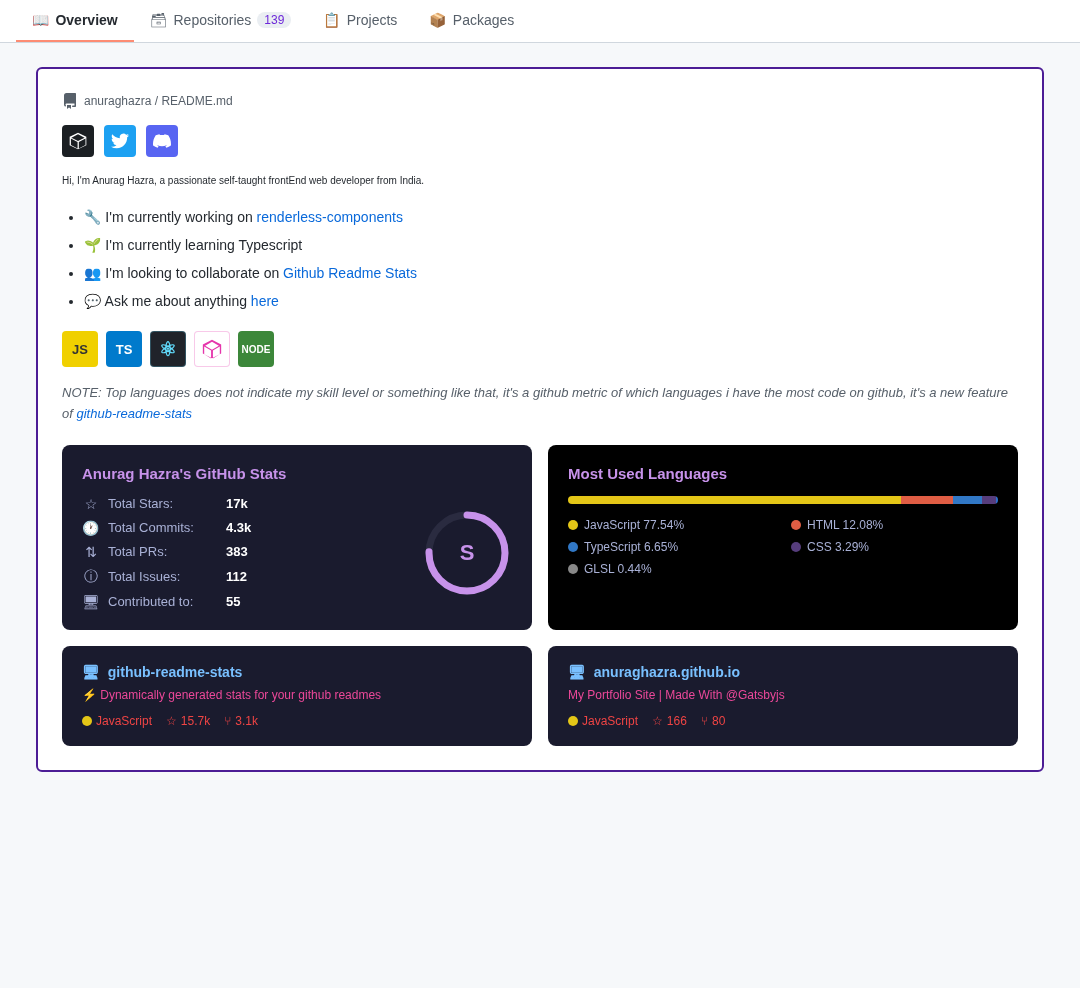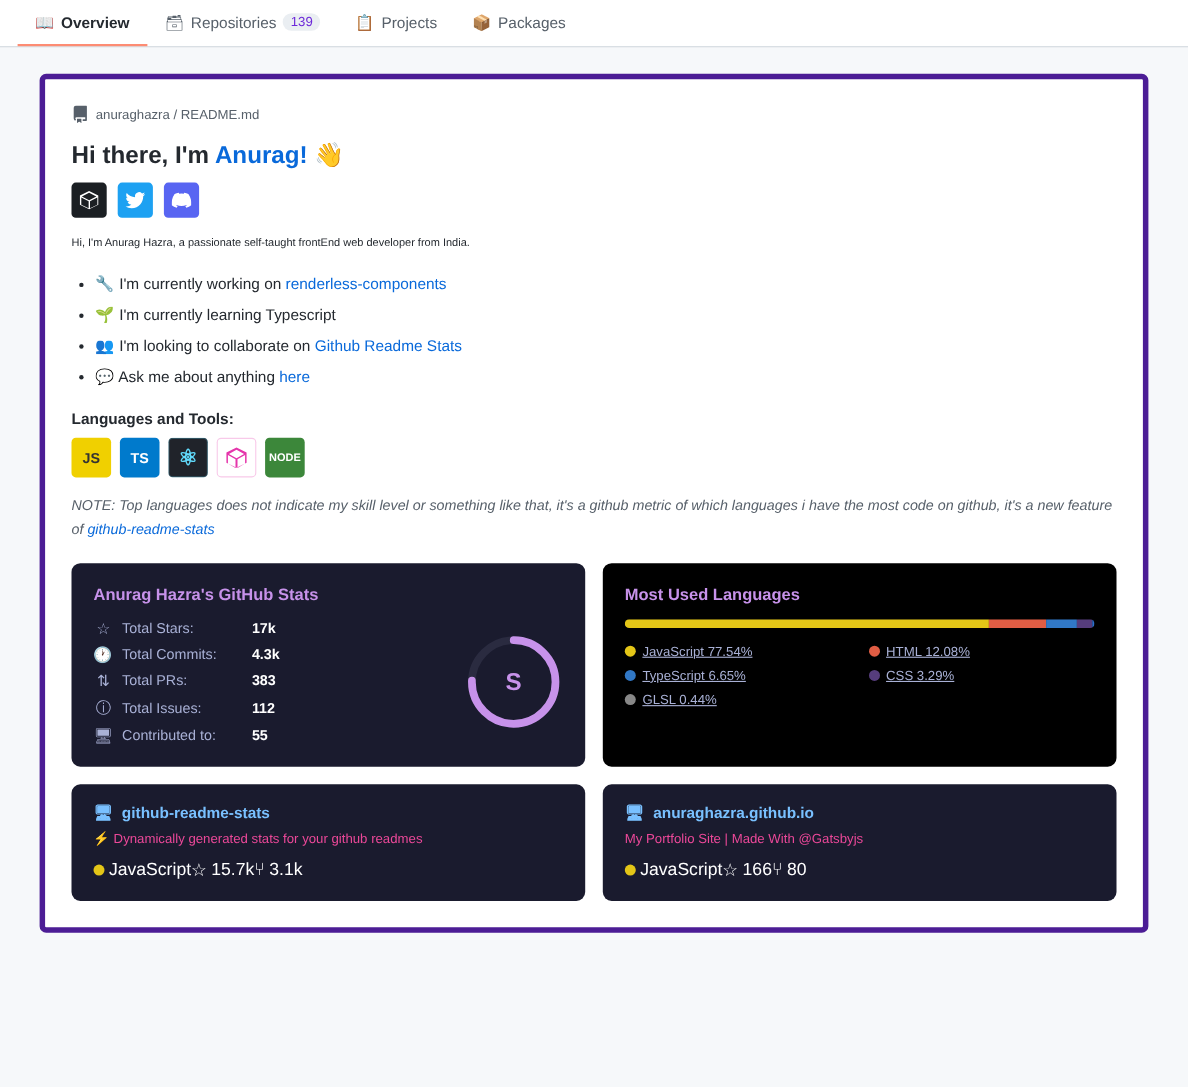--- a/index.html
+++ b/index.html
@@ -41,21 +41,21 @@
       font-size: 12px;
       color: #6d28d9;
     }
     .page-container {
       max-width: 1040px;
       margin: 24px auto;
       padding: 0 16px;
     }
     .readme-card {
       background: #fff;
-      border: 5px solid #4c1d95;
+      border: 2px solid #4c1d95;
       border-radius: 6px;
       padding: 24px;
     }
     .readme-header {
       display: flex;
       align-items: center;
       gap: 6px;
       color: #57606a;
       font-size: 12px;
       margin-bottom: 16px;
@@ -219,21 +219,20 @@
       display: grid;
       grid-template-columns: 1fr 1fr;
       gap: 8px 16px;
     }
     .lang-item {
       display: flex;
       align-items: center;
       gap: 6px;
       font-size: 12px;
       color: #a9b1d6;
-      text-decoration: underline;
     }
     .lang-dot {
       width: 10px;
       height: 10px;
       border-radius: 50%;
       flex-shrink: 0;
     }
     .repo-cards-grid {
       display: grid;
       grid-template-columns: 1fr 1fr;
@@ -259,22 +258,23 @@
     .repo-card-desc {
       font-size: 12px;
       color: #ec4899;
       display: flex;
       align-items: center;
       gap: 6px;
     }
     .repo-meta {
       display: flex;
       align-items: center;
-      font-size: 16px;
-      color: #ffffff;
+      gap: 14px;
+      font-size: 12px;
+      color: #ef4444;
       margin-top: 4px;
     }
     .repo-meta-item {
       display: flex;
       align-items: center;
       gap: 4px;
     }
     .lang-dot-sm {
       width: 10px;
       height: 10px;
@@ -308,23 +308,20 @@
   <div class="readme-card">
 
     <div class="readme-header">
       <svg class="repo-icon" viewBox="0 0 16 16" fill="#57606a">
         <path d="M2 2.5A2.5 2.5 0 014.5 0h8.75a.75.75 0 01.75.75v12.5a.75.75 0 01-.75.75h-2.5a.75.75 0 110-1.5h1.75v-2h-8a1 1 0 00-.714 1.7.75.75 0 01-1.072 1.05A2.495 2.495 0 012 11.5v-9zm10.5-1V9h-8c-.356 0-.694.074-1 .208V2.5a1 1 0 011-1h8zM5 12.25v3.25a.25.25 0 00.4.2l1.45-1.087a.25.25 0 01.3 0L8.6 15.7a.25.25 0 00.4-.2v-3.25a.25.25 0 00-.25-.25h-3.5a.25.25 0 00-.25.25z"></path>
       </svg>
       <span>anuraghazra / README.md</span>
     </div>
 
     <div class="readme-body">
-      <h1>
-        <span>Hi there, I'm </span><span class="name-link">Anurag!</span> <span>👋</span>
-      </h1>
 
       <div class="social-icons">
         <div class="social-icon" style="background:#1b1f23;color:#fff;font-size:18px;">
           <svg width="20" height="20" viewBox="0 0 24 24" fill="white">
               <path d="M2 7l10-5 10 5v10l-10 5L2 17V7zm10-3.09L4.09 8 12 12l7.91-4L12 3.91zM3.5 9.09v7.77l8 4V13.1l-8-4.01zm9.5 11.77l8-4V9.09l-8 4.01v7.76z"></path>
             </svg>
         </div>
         <div class="social-icon" style="background:#1da1f2;color:#fff;">
           <svg width="18" height="18" viewBox="0 0 24 24" fill="white">
               <path d="M23.953 4.57a10 10 0 01-2.825.775 4.958 4.958 0 002.163-2.723c-.951.555-2.005.959-3.127 1.184a4.92 4.92 0 00-8.384 4.482C7.69 8.095 4.067 6.13 1.64 3.162a4.822 4.822 0 00-.666 2.475c0 1.71.87 3.213 2.188 4.096a4.904 4.904 0 01-2.228-.616v.06a4.923 4.923 0 003.946 4.827 4.996 4.996 0 01-2.212.085 4.936 4.936 0 004.604 3.417 9.867 9.867 0 01-6.102 2.105c-.39 0-.779-.023-1.17-.067a13.995 13.995 0 007.557 2.209c9.053 0 13.998-7.496 13.998-13.985 0-.21 0-.42-.015-.63A9.935 9.935 0 0024 4.59z"></path>
@@ -339,21 +336,20 @@
 
       <p class="intro-text">Hi, I'm Anurag Hazra, a passionate self-taught frontEnd web developer from India.</p>
 
       <ul class="bullet-list">
         <li>🔧 I'm currently working on <a class="link-blue" href="#">renderless-components</a></li>
         <li>🌱 I'm currently learning Typescript</li>
         <li>👥 I'm looking to collaborate on <a class="link-blue" href="#">Github Readme Stats</a></li>
         <li>💬 Ask me about anything <a class="link-blue" href="#">here</a></li>
       </ul>
 
-      <p class="section-title">Languages and Tools:</p>
 
       <div class="tech-icons">
         <div class="tech-badge" style="background:#f0d000;color:#333;font-size:13px;font-weight:900;">JS</div>
         <div class="tech-badge" style="background:#007acc;color:#fff;font-size:13px;font-weight:900;">TS</div>
         <div class="tech-badge" style="background:#20232a;color:#61dafb;font-size:20px;border:1px solid #61dafb44;">⚛</div>
         <div class="tech-badge" style="background:#fff;color:#e535ab;font-size:14px;border:1px solid #e535ab44;">
           <svg width="22" height="22" viewBox="0 0 24 24" fill="#e535ab">
               <path d="M12 2L2 7v10l10 5 10-5V7L12 2zm0 2.1l7.5 4.33-7.5 4.33L4.5 8.43 12 4.1zm-8.5 5.2l7.5 4.33v8.65L3.5 17.8V9.3zm9.5 13v-8.65l7.5-4.33v8.5l-7.5 4.48z"></path>
             </svg>
         </div>

